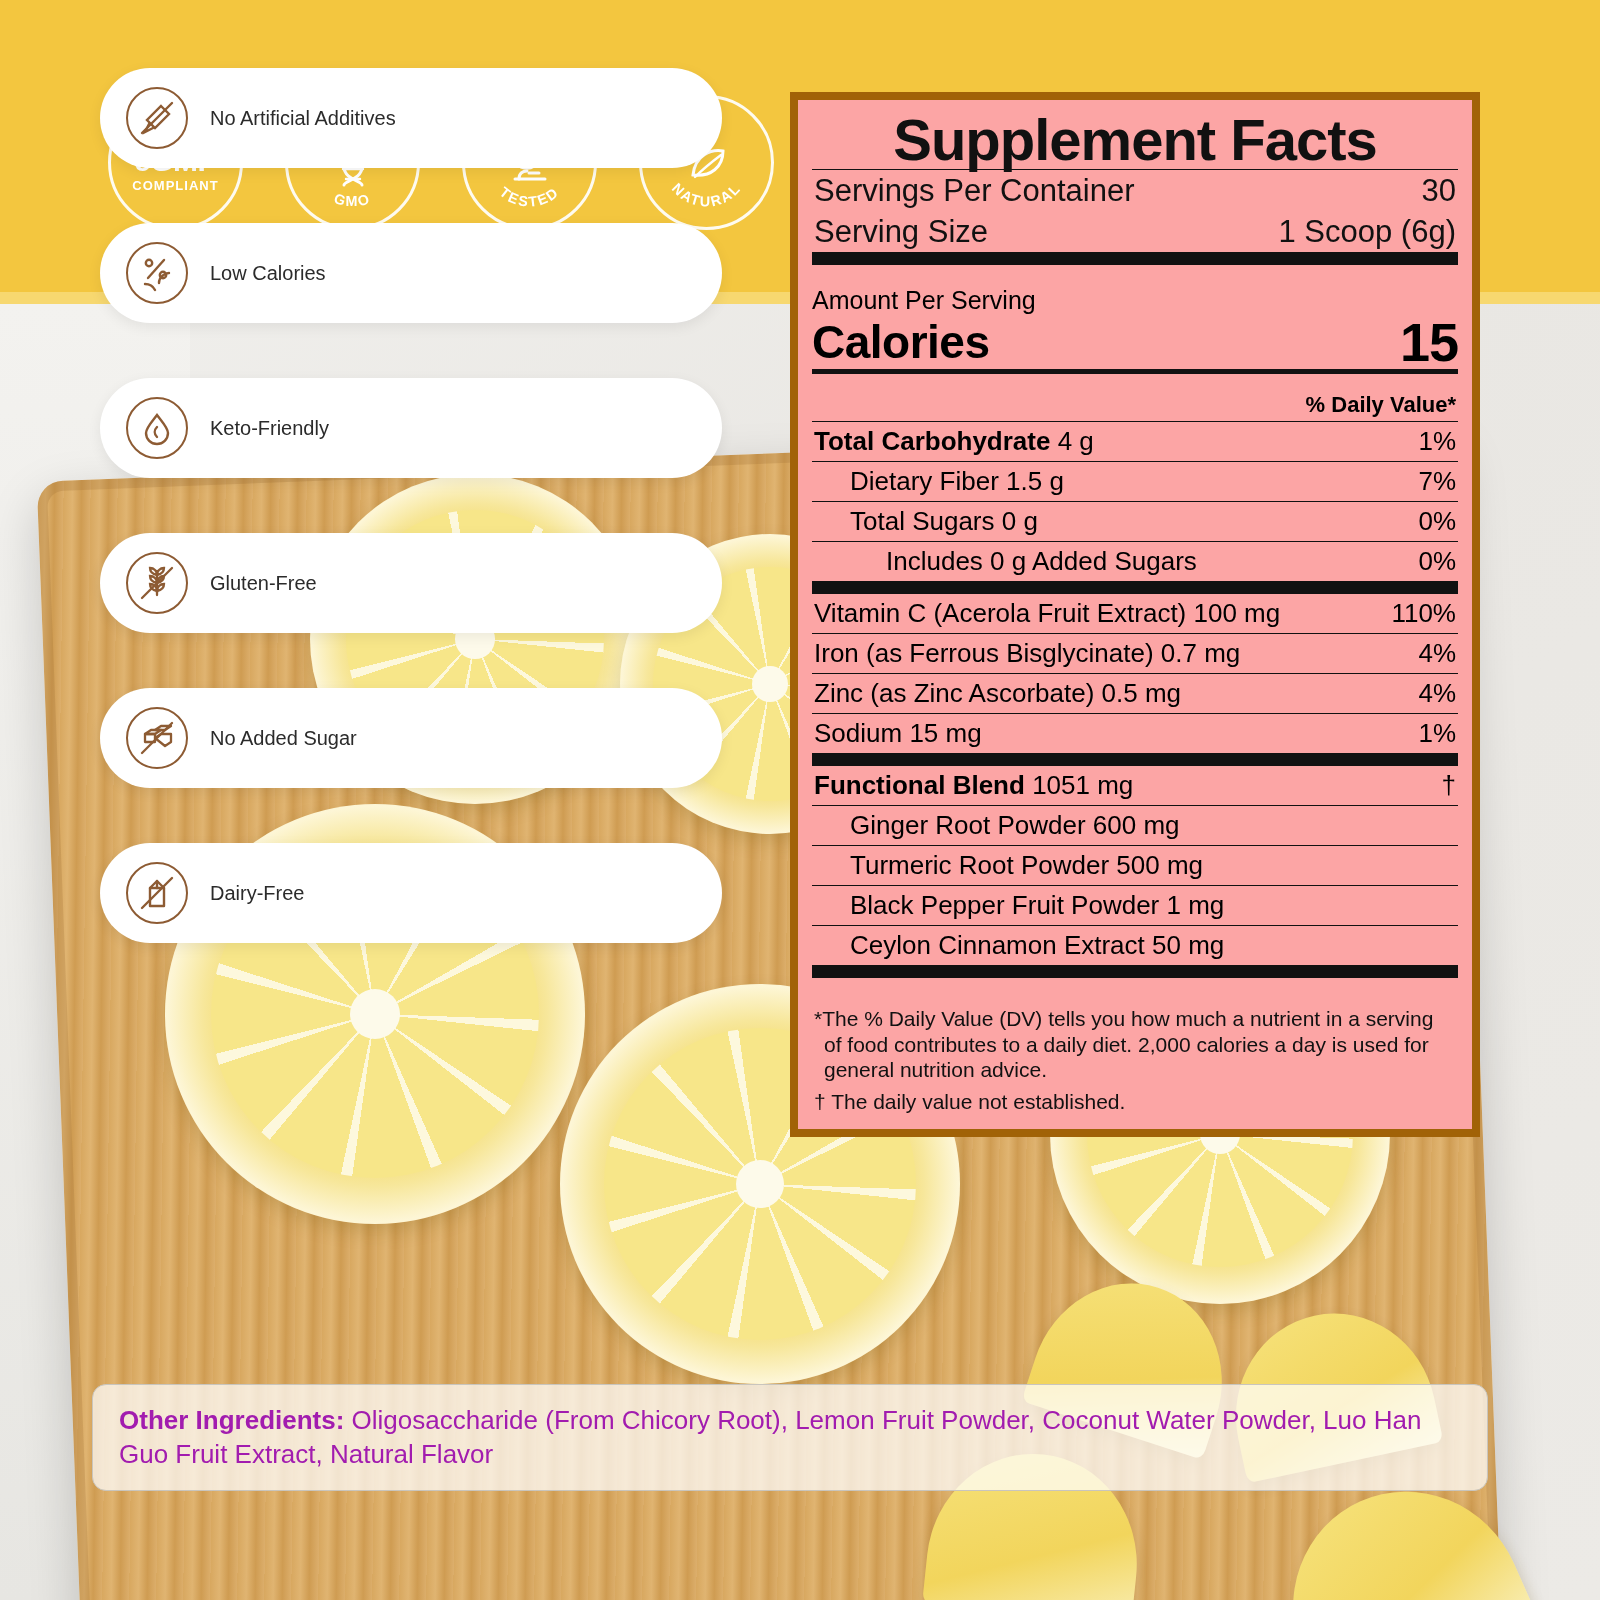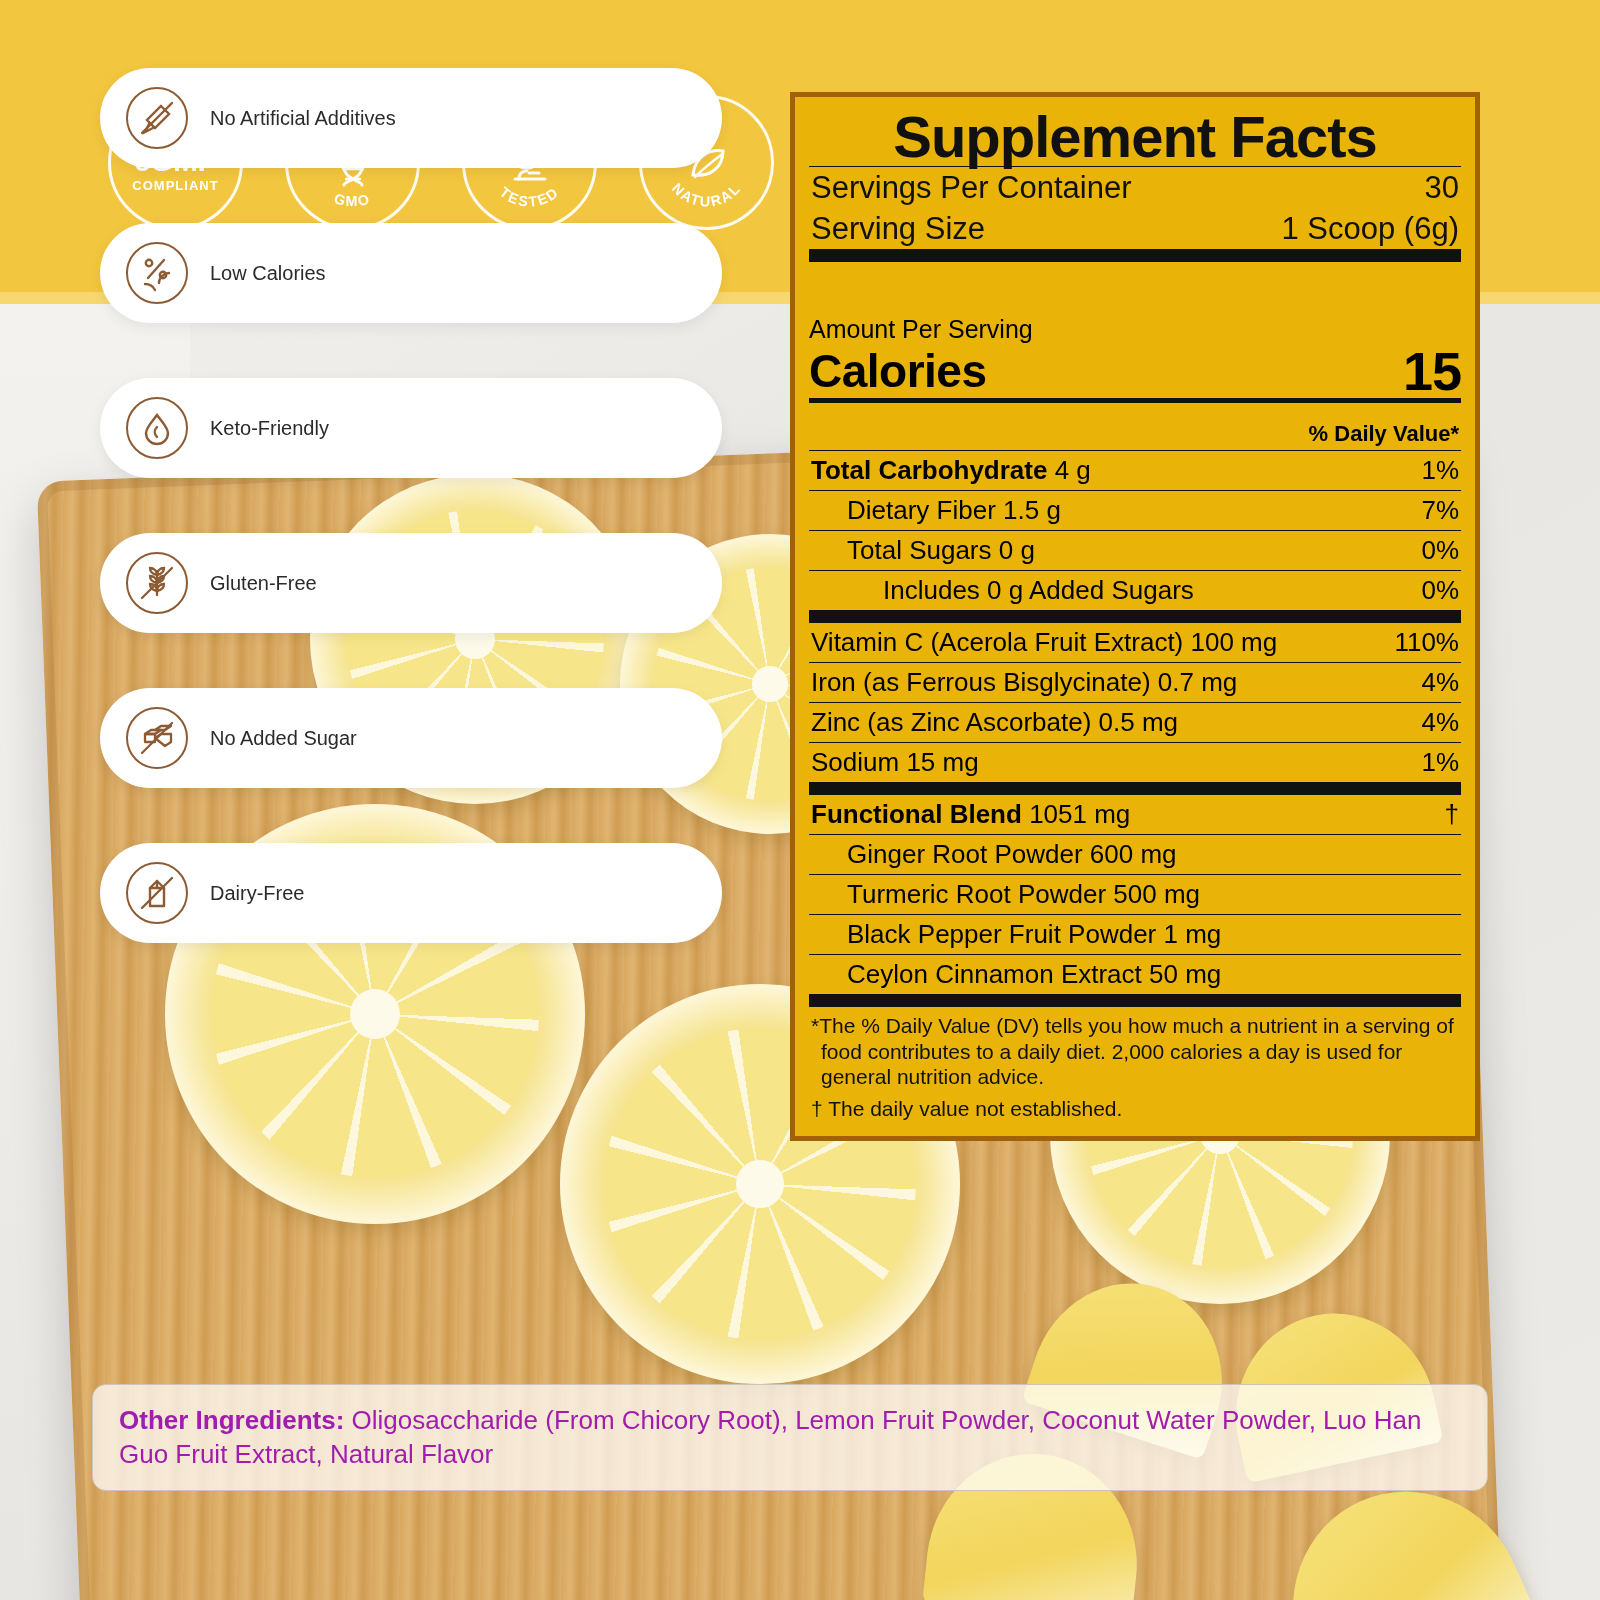--- a/index.html
+++ b/index.html
@@ -115,42 +115,42 @@
     width: 62px; height: 62px; border-radius: 50%;
     border: 2.6px solid #8d5b33; flex: 0 0 62px;
     display: flex; align-items: center; justify-content: center;
     margin-right: 22px;
   }
   .pill-label { font-size: 20px; color: #2b2b2b; }
 
   
   .facts {
     position: absolute; left: 790px; top: 92px; width: 690px;
-    background: #eab308; border: 5px solid #a16207; padding: 10px 14px 12px 14px;
+    background: #fca5a5; border: 8px solid #a16207; padding: 10px 14px 12px 14px;
   }
   .facts-title {
     font-size: 58px; font-weight: 700; line-height: 1.02;
     letter-spacing: -1px; text-align: center; color: #111;
     font-family: "Liberation Sans", sans-serif;
   }
   .rule-thin { border-bottom: 1.5px solid #111; }
   .rule-med  { border-bottom: 5px solid #111; }
   .rule-thick{ border-bottom: 13px solid #111; }
   .row { display: flex; justify-content: space-between; align-items: baseline; color: #111; }
   .r-srv { font-size: 31px; padding: 3px 2px 2px 2px; }
-  .r-amt { font-size: 25px; padding-top: 21px; margin-top: 32px; }
+  .r-amt { font-size: 25px; padding-top: 21px; }
   .cal-row { display: flex; justify-content: space-between; align-items: flex-end; text-align: center; }
   .cal-label { font-size: 46px; font-weight: 700; letter-spacing: -0.5px; }
   .cal-value { font-size: 54px; font-weight: 700; letter-spacing: -1px; line-height: 1; }
   .dv-row { text-align: right; font-size: 22px; font-weight: 700; padding: 18px 2px 3px 0; }
   .nrow { display: flex; justify-content: space-between; font-size: 26px; padding: 4px 2px 4px 2px; }
   .nrow .nm b { font-weight: 700; }
   .ind1 { padding-left: 36px; }
   .ind2 { padding-left: 72px; }
-  .footnote { font-size: 21px; line-height: 1.22; color: #111; padding: 6px 2px 2px 2px; }
+  .footnote { font-size: 21px; line-height: 1.22; color: #111; padding: 6px 2px 2px 2px; margin-top: 22px; }
   .footnote p { margin: 0 0 6px 0; text-indent: -10px; padding-left: 10px; }
   .footnote p:last-child { margin-bottom: 0; }
 
   
   .other {
     position: absolute; left: 92px; top: 1384px; width: 1396px;
     border: 1.5px solid #c9c5bd; border-radius: 14px;
     background: rgba(255,255,255,0.72);
     padding: 18px 26px; font-size: 26px; line-height: 1.32; color: #a21caf;
   }

